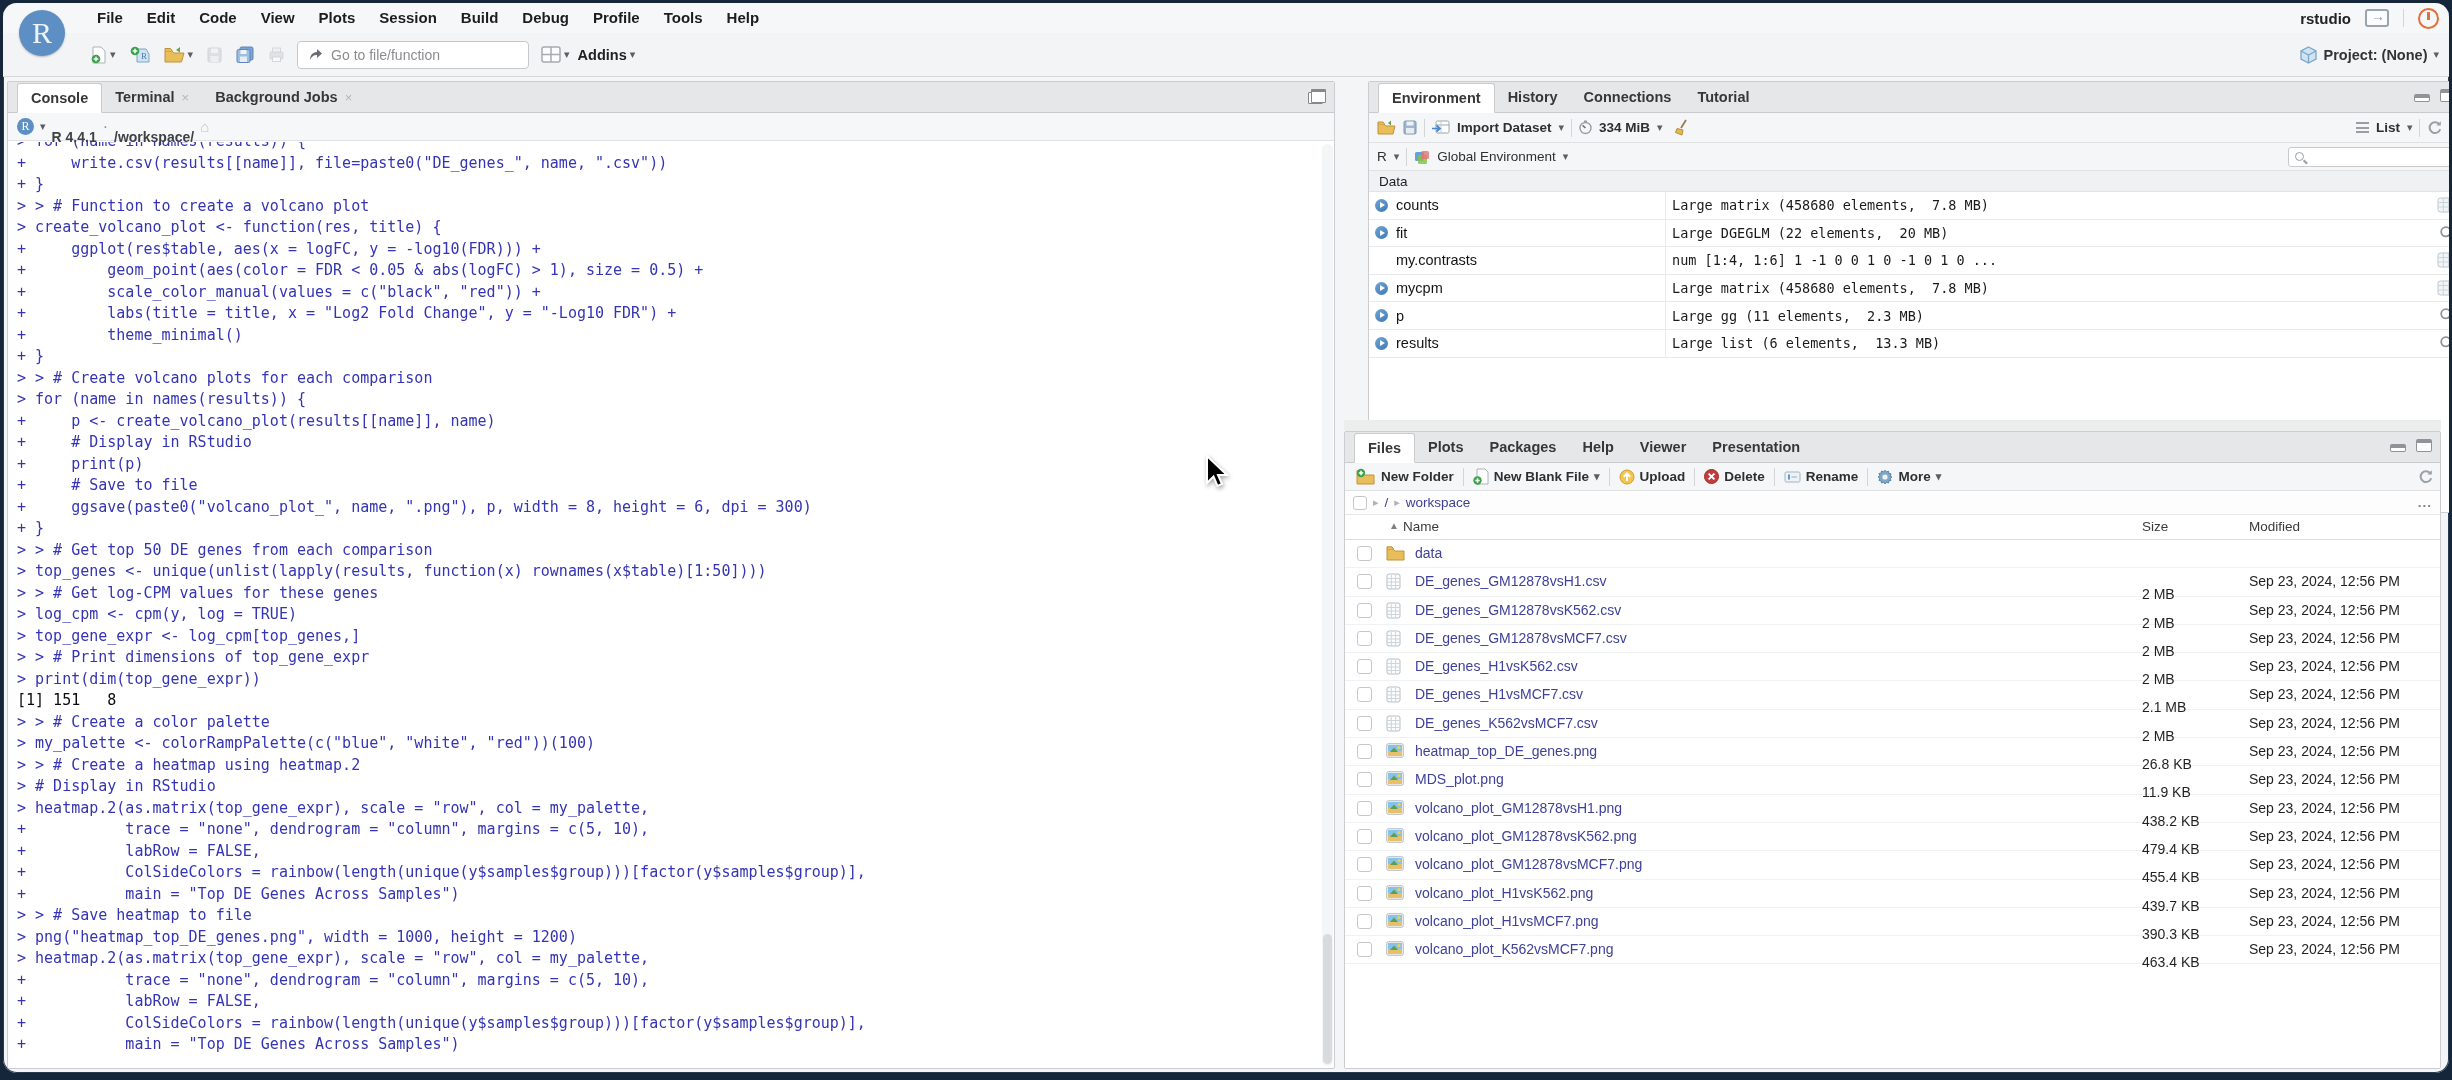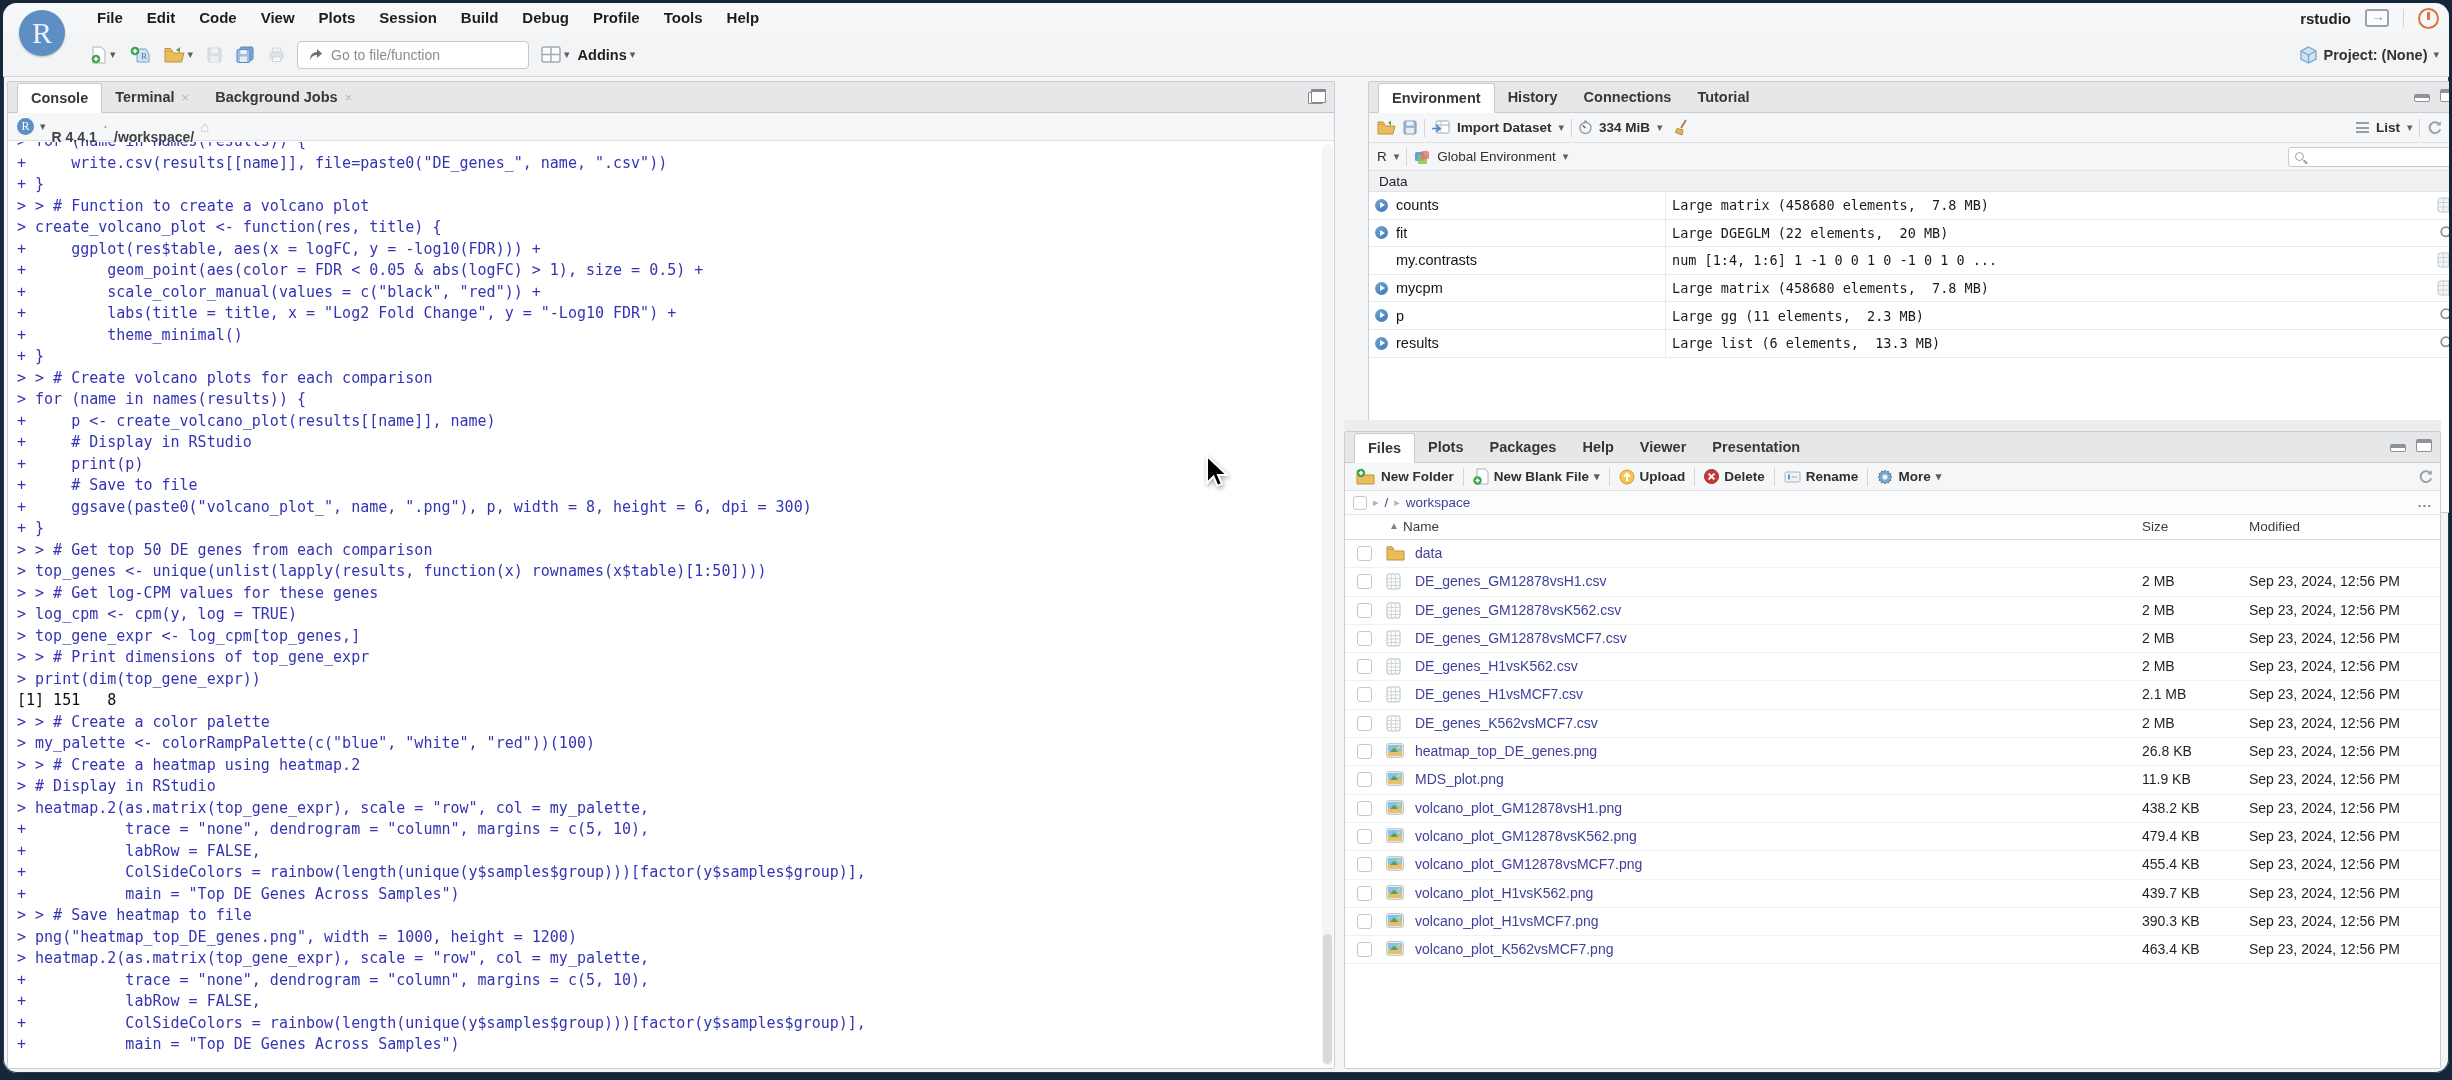--- a/index.html
+++ b/index.html
@@ -90,21 +90,21 @@
   .fh-name { position:absolute; left:58px; top:4px; }
   .sort-arrow { position:absolute; left:44px; top:5px; color:#7d8084; font-size:10px; }
   .fh-size { position:absolute; left:797px; top:4px; }
   .fh-mod { position:absolute; left:904px; top:4px; }
   .files-rows { position:absolute; left:0; right:0; top:108px; bottom:0; overflow:hidden; background:#fff; }
   .file-row { height:28.3px; position:relative; border-bottom:1px solid #f0f1f2; }
   .checkbox { width:15px; height:15px; border:1.5px solid #c5c8cb; border-radius:3px; background:#fff; }
   .file-row .checkbox { position:absolute; left:12px; top:6px; }
   .file-row .ficon { position:absolute; left:41px; top:5px; }
   .file-name { position:absolute; left:70px; top:5px; font-size:14px; color:#3f4199; }
-  .file-size { position:absolute; left:797px; top:5px; font-size:14px; color:#1f2022; }
+  .file-size { position:absolute; left:797px; top:18px; font-size:14px; color:#1f2022; }
   .file-mod { position:absolute; left:904px; top:5px; font-size:14px; color:#1f2022; }
   .breadcrumb .checkbox { width:14px; height:14px; }
 
   
   .list-icon { display:inline-block; width:13px; height:11px; border-top:2px solid #9a9da1; border-bottom:2px solid #9a9da1; position:relative; }
   .list-icon:after { content:""; position:absolute; left:0; right:0; top:2.5px; height:2px; background:#9a9da1; }
 
   
   #cursor { position:absolute; left:1205px; top:455px; z-index:99; filter:drop-shadow(1px 2px 2px rgba(0,0,0,.35)); }
 

